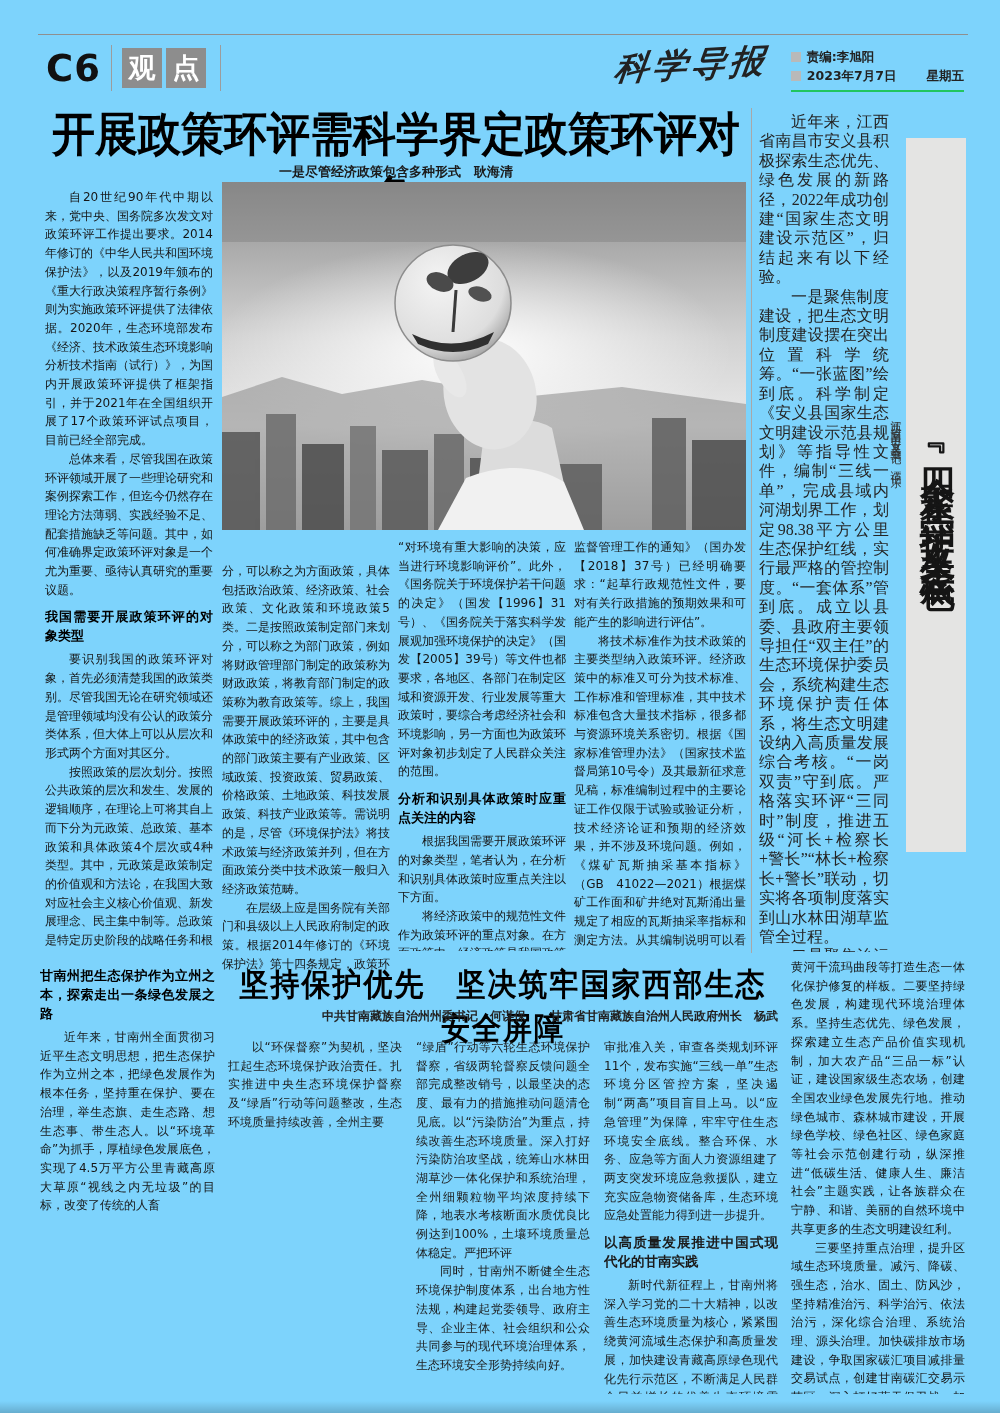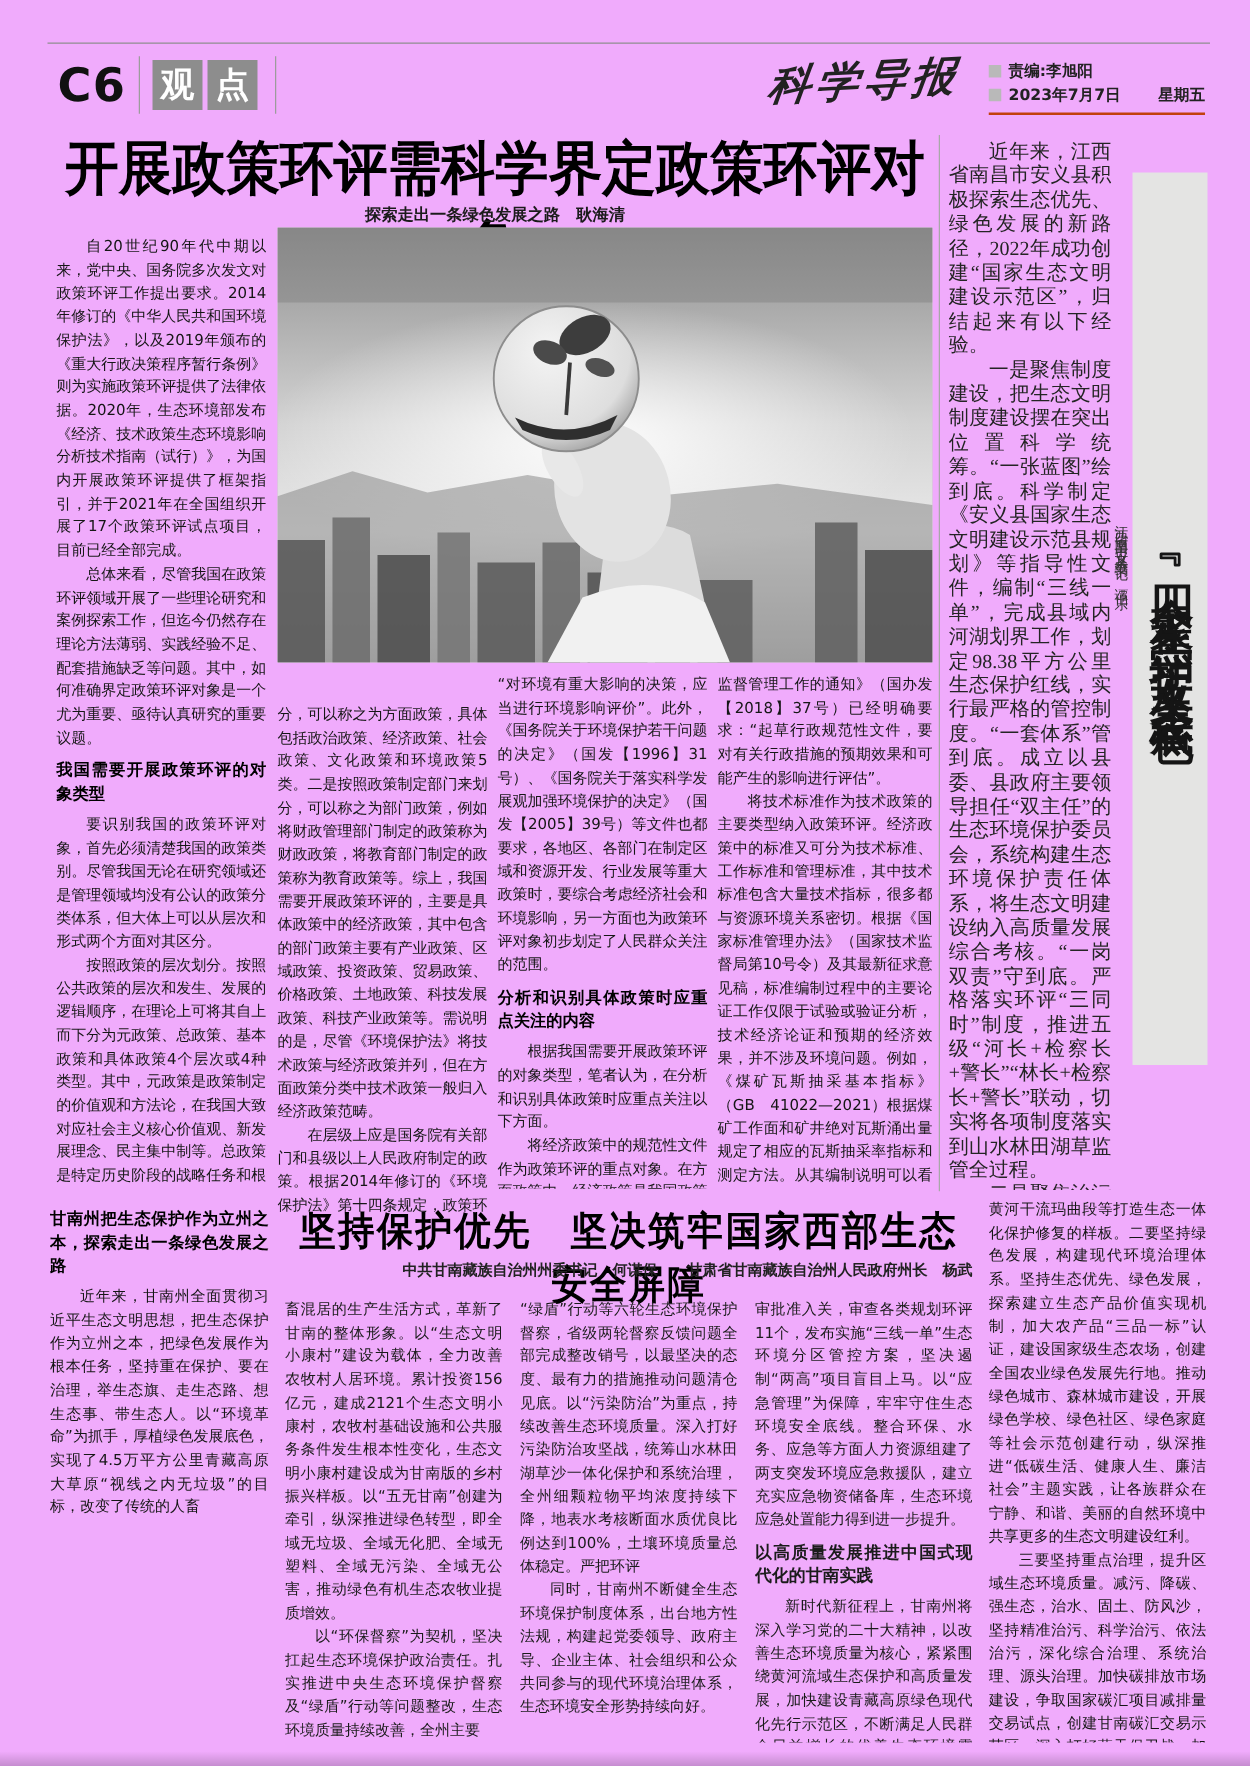--- a/index.html
+++ b/index.html
@@ -1,28 +1,28 @@
 <!DOCTYPE html>
 <html><head>
 <meta charset="utf-8">
 <style>
   html,body{margin:0;padding:0;background:#e9e9e9;}
-  .page{position:relative;width:1000px;height:1413px;background:#f0abfc;margin:0 auto;
+  .page{position:relative;width:1000px;height:1413px;background:#7dd3fc;margin:0 auto;
         font-family:"DejaVu Sans","Liberation Sans",sans-serif;color:#1b1b1b;overflow:hidden;}
   .top-rule{position:absolute;left:38px;top:34px;width:930px;border-top:1px solid #8f8f8f;}
   
   .hdr-left{position:absolute;left:46px;top:44px;display:flex;align-items:center;height:48px;}
   .pageno{font-size:37px;font-weight:600;letter-spacing:1px;color:#111;}
   .vline{width:1px;height:46px;background:#9c9c9c;margin:0 10px;}
   .secbox{width:40px;height:40px;background:#8d8d8d;color:#fff;font-size:27px;font-weight:700;
           display:flex;align-items:center;justify-content:center;margin-right:4px;}
   .hdr-right{position:absolute;right:36px;top:42px;display:flex;align-items:flex-end;gap:24px;}
   .masthead{font-family:"Liberation Serif",serif;font-style:italic;font-weight:700;font-size:34px;
             transform:skewX(-10deg) rotate(-3deg);color:#222;letter-spacing:4px;padding-bottom:4px;}
-  .hdr-info{border-bottom:2px solid #c2410c;padding-bottom:5px;min-width:150px;}
+  .hdr-info{border-bottom:2px solid #22c55e;padding-bottom:5px;min-width:150px;}
   .hdr-info .row{display:flex;align-items:center;gap:6px;font-size:12.5px;font-weight:700;
                  color:#222;line-height:19px;}
   .sq{width:10px;height:10px;background:#b9b9b9;display:inline-block;}
   
   .headline{position:absolute;left:40px;top:104px;width:712px;text-align:center;font-size:43px;
             font-weight:900;color:#000;letter-spacing:0;transform:scaleY(1.08);transform-origin:top;}
   .main-byline{position:absolute;left:40px;top:163px;width:712px;text-align:center;font-size:13px;
                font-weight:700;font-family:"Liberation Serif",serif;}
   .photo{position:absolute;left:222px;top:182px;width:524px;height:348px;background:#c9c9c9;}
   .col{position:absolute;overflow:hidden;text-align:justify;font-size:12px;line-height:18.7px;color:#161616;}
@@ -83,21 +83,21 @@
       <div class="row">
         <span class="sq"></span>
         <span>2023年7月7日</span>
         <span style="width:18px"></span>
         <span>星期五</span>
       </div>
     </div>
   </div>
 
   <h1 class="headline" style="margin:0;">开展政策环评需科学界定政策环评对象</h1>
-  <div class="main-byline">探索走出一条绿色发展之路　耿海清</div>
+  <div class="main-byline">一是尽管经济政策包含多种形式　耿海清</div>
 
   <div class="photo">
     <svg width="524" height="348" viewBox="0 0 524 348" xmlns="http://www.w3.org/2000/svg">
       <defs>
         <linearGradient id="sky" x1="0" y1="0" x2="0" y2="1">
           <stop offset="0" stop-color="#8f8f8f"></stop>
             <stop offset="0.45" stop-color="#d2d2d2"></stop>
           <stop offset="0.7" stop-color="#e9e9e9"></stop>
             <stop offset="1" stop-color="#b6b6b6"></stop>
         </linearGradient>
@@ -178,21 +178,20 @@
   </div>
 
   <div class="col b-c1">
       <h4>甘南州把生态保护作为立州之本，探索走出一条绿色发展之路</h4>
       <p>近年来，甘南州全面贯彻习近平生态文明思想，把生态保护作为立州之本，把绿色发展作为根本任务，坚持重在保护、要在治理，举生态旗、走生态路、想生态事、带生态人。以“环境革命”为抓手，厚植绿色发展底色，实现了4.5万平方公里青藏高原大草原“视线之内无垃圾”的目标，改变了传统的人畜</p>
     </div>
   <h2 class="b-head" style="margin:0;">坚持保护优先　坚决筑牢国家西部生态安全屏障</h2>
   <div class="b-byline">中共甘南藏族自治州州委书记　何谋保　　甘肃省甘南藏族自治州人民政府州长　杨武</div>
   <div class="b-mid">
     <div class="bcol">
-        <p class="cont">畜混居的生产生活方式，革新了甘南的整体形象。以“生态文明小康村”建设为载体，全力改善农牧村人居环境。累计投资156亿元，建成2121个生态文明小康村，农牧村基础设施和公共服务条件发生根本性变化，生态文明小康村建设成为甘南版的乡村振兴样板。以“五无甘南”创建为牵引，纵深推进绿色转型，即全域无垃圾、全域无化肥、全域无塑料、全域无污染、全域无公害，推动绿色有机生态农牧业提质增效。</p>
         <p>以“环保督察”为契机，坚决扛起生态环境保护政治责任。扎实推进中央生态环境保护督察及“绿盾”行动等问题整改，生态环境质量持续改善，全州主要</p>
       </div>
     <div class="bcol">
         <p class="cont">“绿盾”行动等六轮生态环境保护督察，省级两轮督察反馈问题全部完成整改销号，以最坚决的态度、最有力的措施推动问题清仓见底。以“污染防治”为重点，持续改善生态环境质量。深入打好污染防治攻坚战，统筹山水林田湖草沙一体化保护和系统治理，全州细颗粒物平均浓度持续下降，地表水考核断面水质优良比例达到100%，土壤环境质量总体稳定。严把环评</p>
         <p>同时，甘南州不断健全生态环境保护制度体系，出台地方性法规，构建起党委领导、政府主导、企业主体、社会组织和公众共同参与的现代环境治理体系，生态环境安全形势持续向好。</p>
       </div>
     <div class="bcol">
         <p class="cont">审批准入关，审查各类规划环评11个，发布实施“三线一单”生态环境分区管控方案，坚决遏制“两高”项目盲目上马。以“应急管理”为保障，牢牢守住生态环境安全底线。整合环保、水务、应急等方面人力资源组建了两支突发环境应急救援队，建立充实应急物资储备库，生态环境应急处置能力得到进一步提升。</p>
         <h4>以高质量发展推进中国式现代化的甘南实践</h4>
         <p>新时代新征程上，甘南州将深入学习党的二十大精神，以改善生态环境质量为核心，紧紧围绕黄河流域生态保护和高质量发展，加快建设青藏高原绿色现代化先行示范区，不断满足人民群众日益增长的优美生态环境需要，以高质量发展奋力推进中国式现代化的甘南实践。</p>

